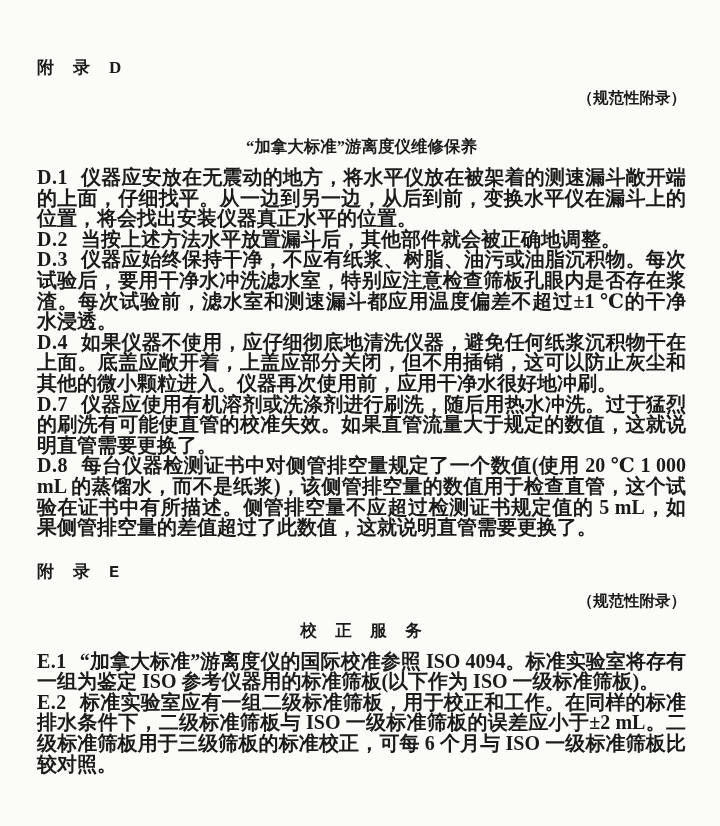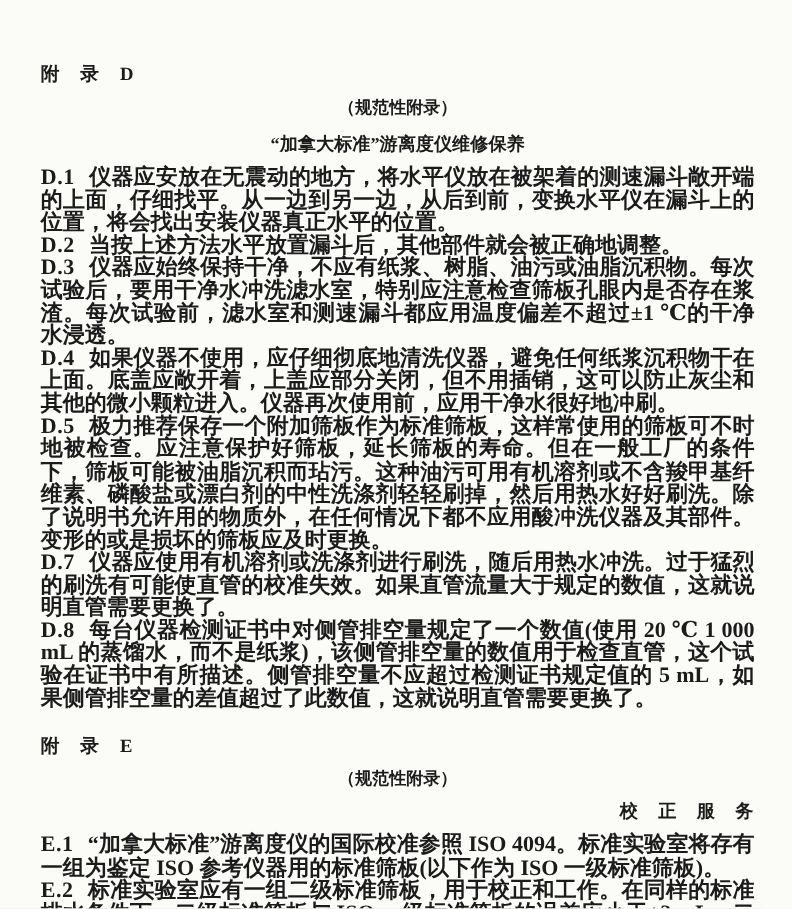--- a/index.html
+++ b/index.html
@@ -22,67 +22,66 @@
     letter-spacing: 0.5px;
   }
   .apx-title {
     text-align: left;
     font-weight: bold;
     font-size: 17px;
     margin-top: 42px;
     letter-spacing: 1px;
   }
   .apx-subtitle {
-    text-align: center;
+    text-align: right;
     font-weight: bold;
     font-size: 15.5px;
     margin-top: 9px;
   }
   .apx-heading {
     text-align: center;
     font-weight: bold;
     font-size: 16.5px;
-    margin-top: 11px;
+    margin-top: 27px;
   }
   .clauses { margin-top: 9px; }
   .clause {
     margin: 0;
     font-size: 20px;
     line-height: 20.6px;
     text-align: justify;
     font-weight: 600;
   }
   .cnum {
     font-weight: bold;
     margin-right: 13px;
     letter-spacing: 0.5px;
     white-space: nowrap;
   }
   .appendix-e-block { margin-top: 22px; }
-  .appendix-e-block .apx-title { margin-top: 0; }
+  .appendix-e-block .apx-title { margin-top: 0; font-family: Liberation Mono, monospace; }
   .appendix-e-block .apx-subtitle { margin-top: 8px; }
-  .appendix-e-block .apx-heading { margin-top: 8px; letter-spacing: 1px; text-align: right; }
+  .appendix-e-block .apx-heading { margin-top: 8px; letter-spacing: 1px; }
 </style>
 </head>
 <body>
 
 <div class="page">
 
 
   <section>
     <div class="apx-title">附　录　D</div>
     <div class="apx-subtitle">（规范性附录）</div>
     <div class="apx-heading">“加拿大标准”游离度仪维修保养</div>
 
     <div class="clauses">
       <p class="clause"><span class="cnum">D.1</span><span class="ctext">仪器应安放在无震动的地方，将水平仪放在被架着的测速漏斗敞开端的上面，仔细找平。从一边到另一边，从后到前，变换水平仪在漏斗上的位置，将会找出安装仪器真正水平的位置。</span></p>
       <p class="clause"><span class="cnum">D.2</span><span class="ctext">当按上述方法水平放置漏斗后，其他部件就会被正确地调整。</span></p>
       <p class="clause"><span class="cnum">D.3</span><span class="ctext">仪器应始终保持干净，不应有纸浆、树脂、油污或油脂沉积物。每次试验后，要用干净水冲洗滤水室，特别应注意检查筛板孔眼内是否存在浆渣。每次试验前，滤水室和测速漏斗都应用温度偏差不超过±1 ℃的干净水浸透。</span></p>
       <p class="clause"><span class="cnum">D.4</span><span class="ctext">如果仪器不使用，应仔细彻底地清洗仪器，避免任何纸浆沉积物干在上面。底盖应敞开着，上盖应部分关闭，但不用插销，这可以防止灰尘和其他的微小颗粒进入。仪器再次使用前，应用干净水很好地冲刷。</span></p>
-      <p class="clause"><span class="cnum">D.5</span><span class="ctext">极力推荐保存一个附加筛板作为标准筛板，这样常使用的筛板可不时地被检查。应注意保护好筛板，延长筛板的寿命。但在一般工厂的条件下，筛板可能被油脂沉积而玷污。这种油污可用有机溶剂或不含羧甲基纤维素、磷酸盐或漂白剂的中性洗涤剂轻轻刷掉，然后用热水好好刷洗。除了说明书允许用的物质外，在任何情况下都不应用酸冲洗仪器及其部件。变形的或是损坏的筛板应及时更换。</span></p>
       <p class="clause"><span class="cnum">D.7</span><span class="ctext">仪器应使用有机溶剂或洗涤剂进行刷洗，随后用热水冲洗。过于猛烈的刷洗有可能使直管的校准失效。如果直管流量大于规定的数值，这就说明直管需要更换了。</span></p>
       <p class="clause"><span class="cnum">D.8</span><span class="ctext">每台仪器检测证书中对侧管排空量规定了一个数值(使用 20 ℃ 1 000 mL 的蒸馏水，而不是纸浆)，该侧管排空量的数值用于检查直管，这个试验在证书中有所描述。侧管排空量不应超过检测证书规定值的 5 mL，如果侧管排空量的差值超过了此数值，这就说明直管需要更换了。</span></p>
     </div>
   </section>
 
   <section class="appendix-e-block">
     <div class="apx-title">附　录　E</div>
     <div class="apx-subtitle">（规范性附录）</div>
     <div class="apx-heading">校　正　服　务</div>
 

